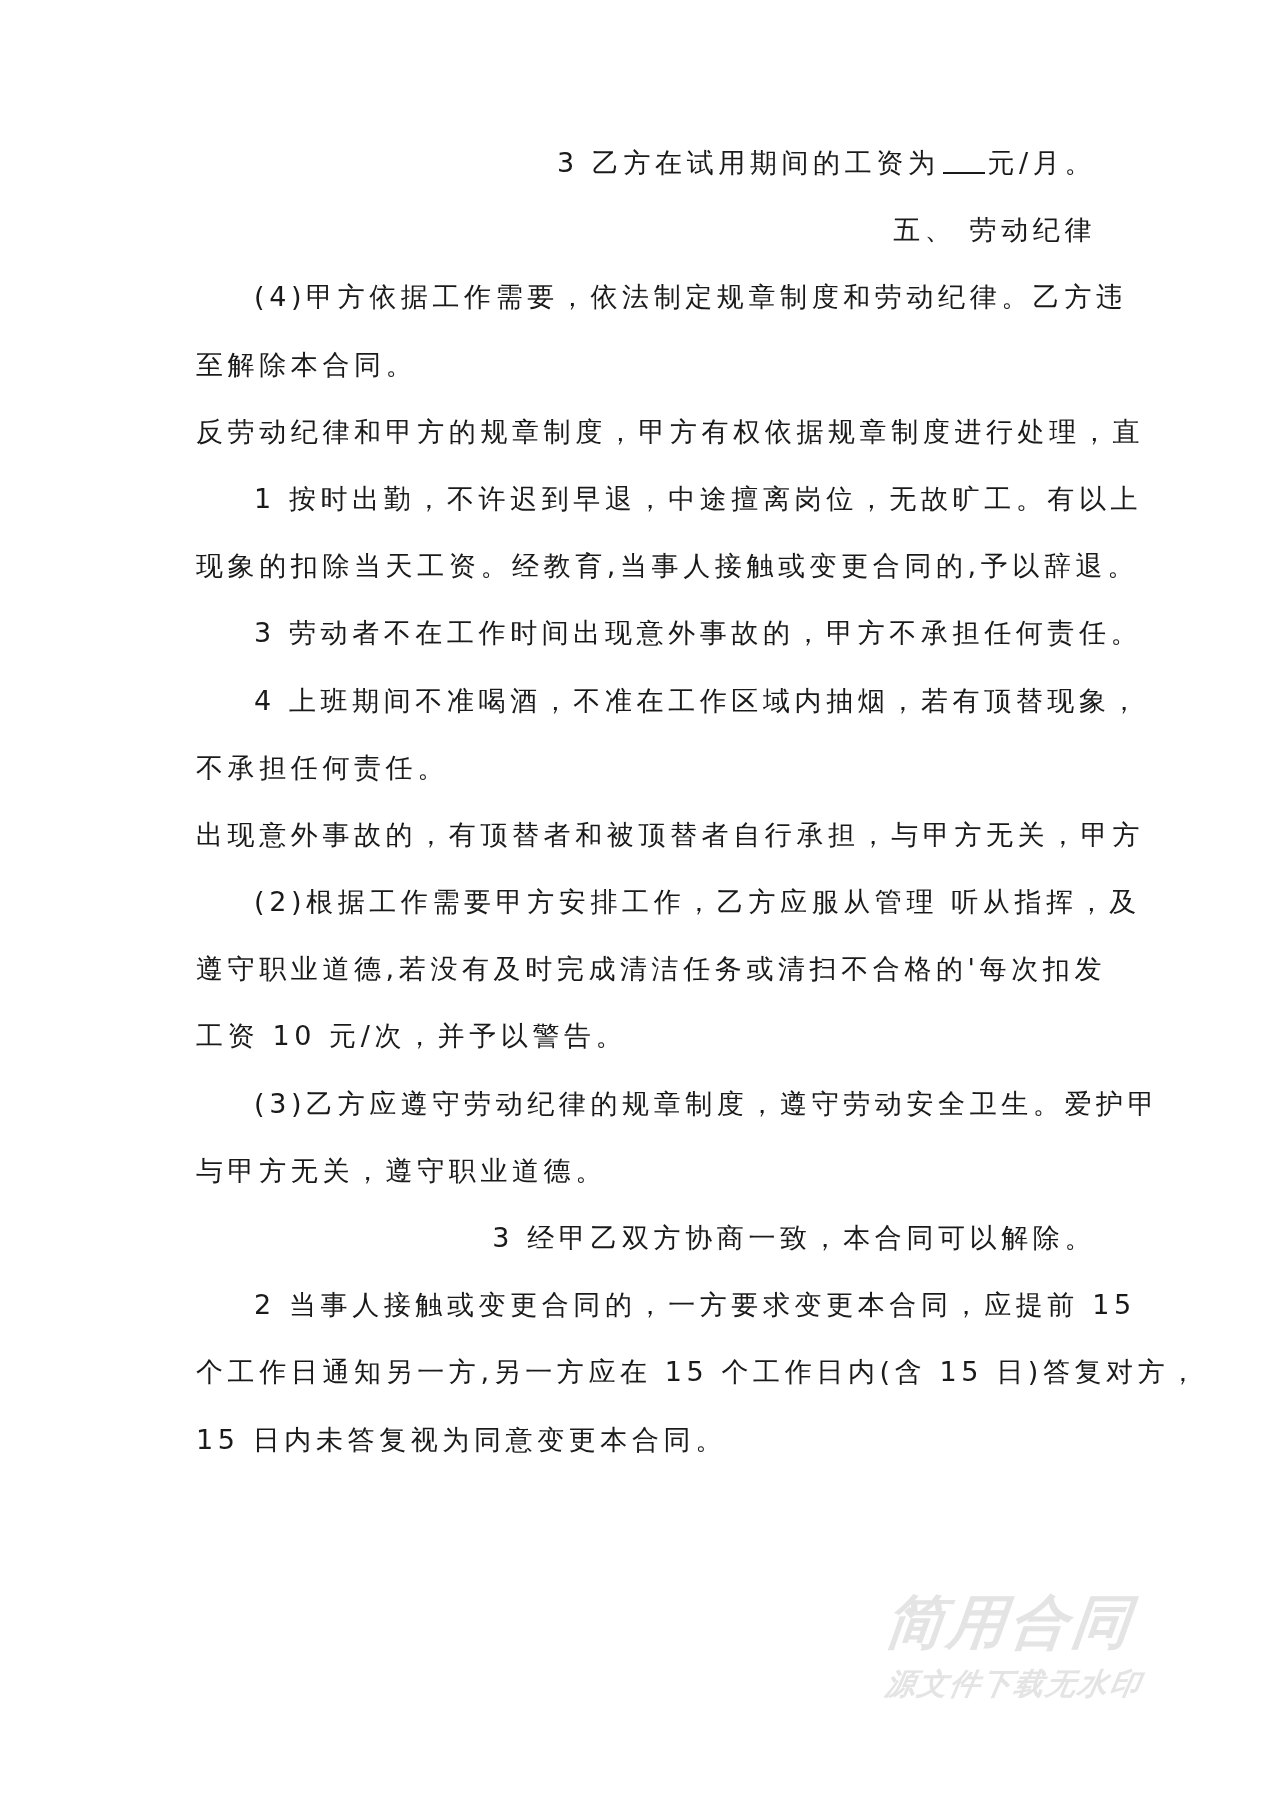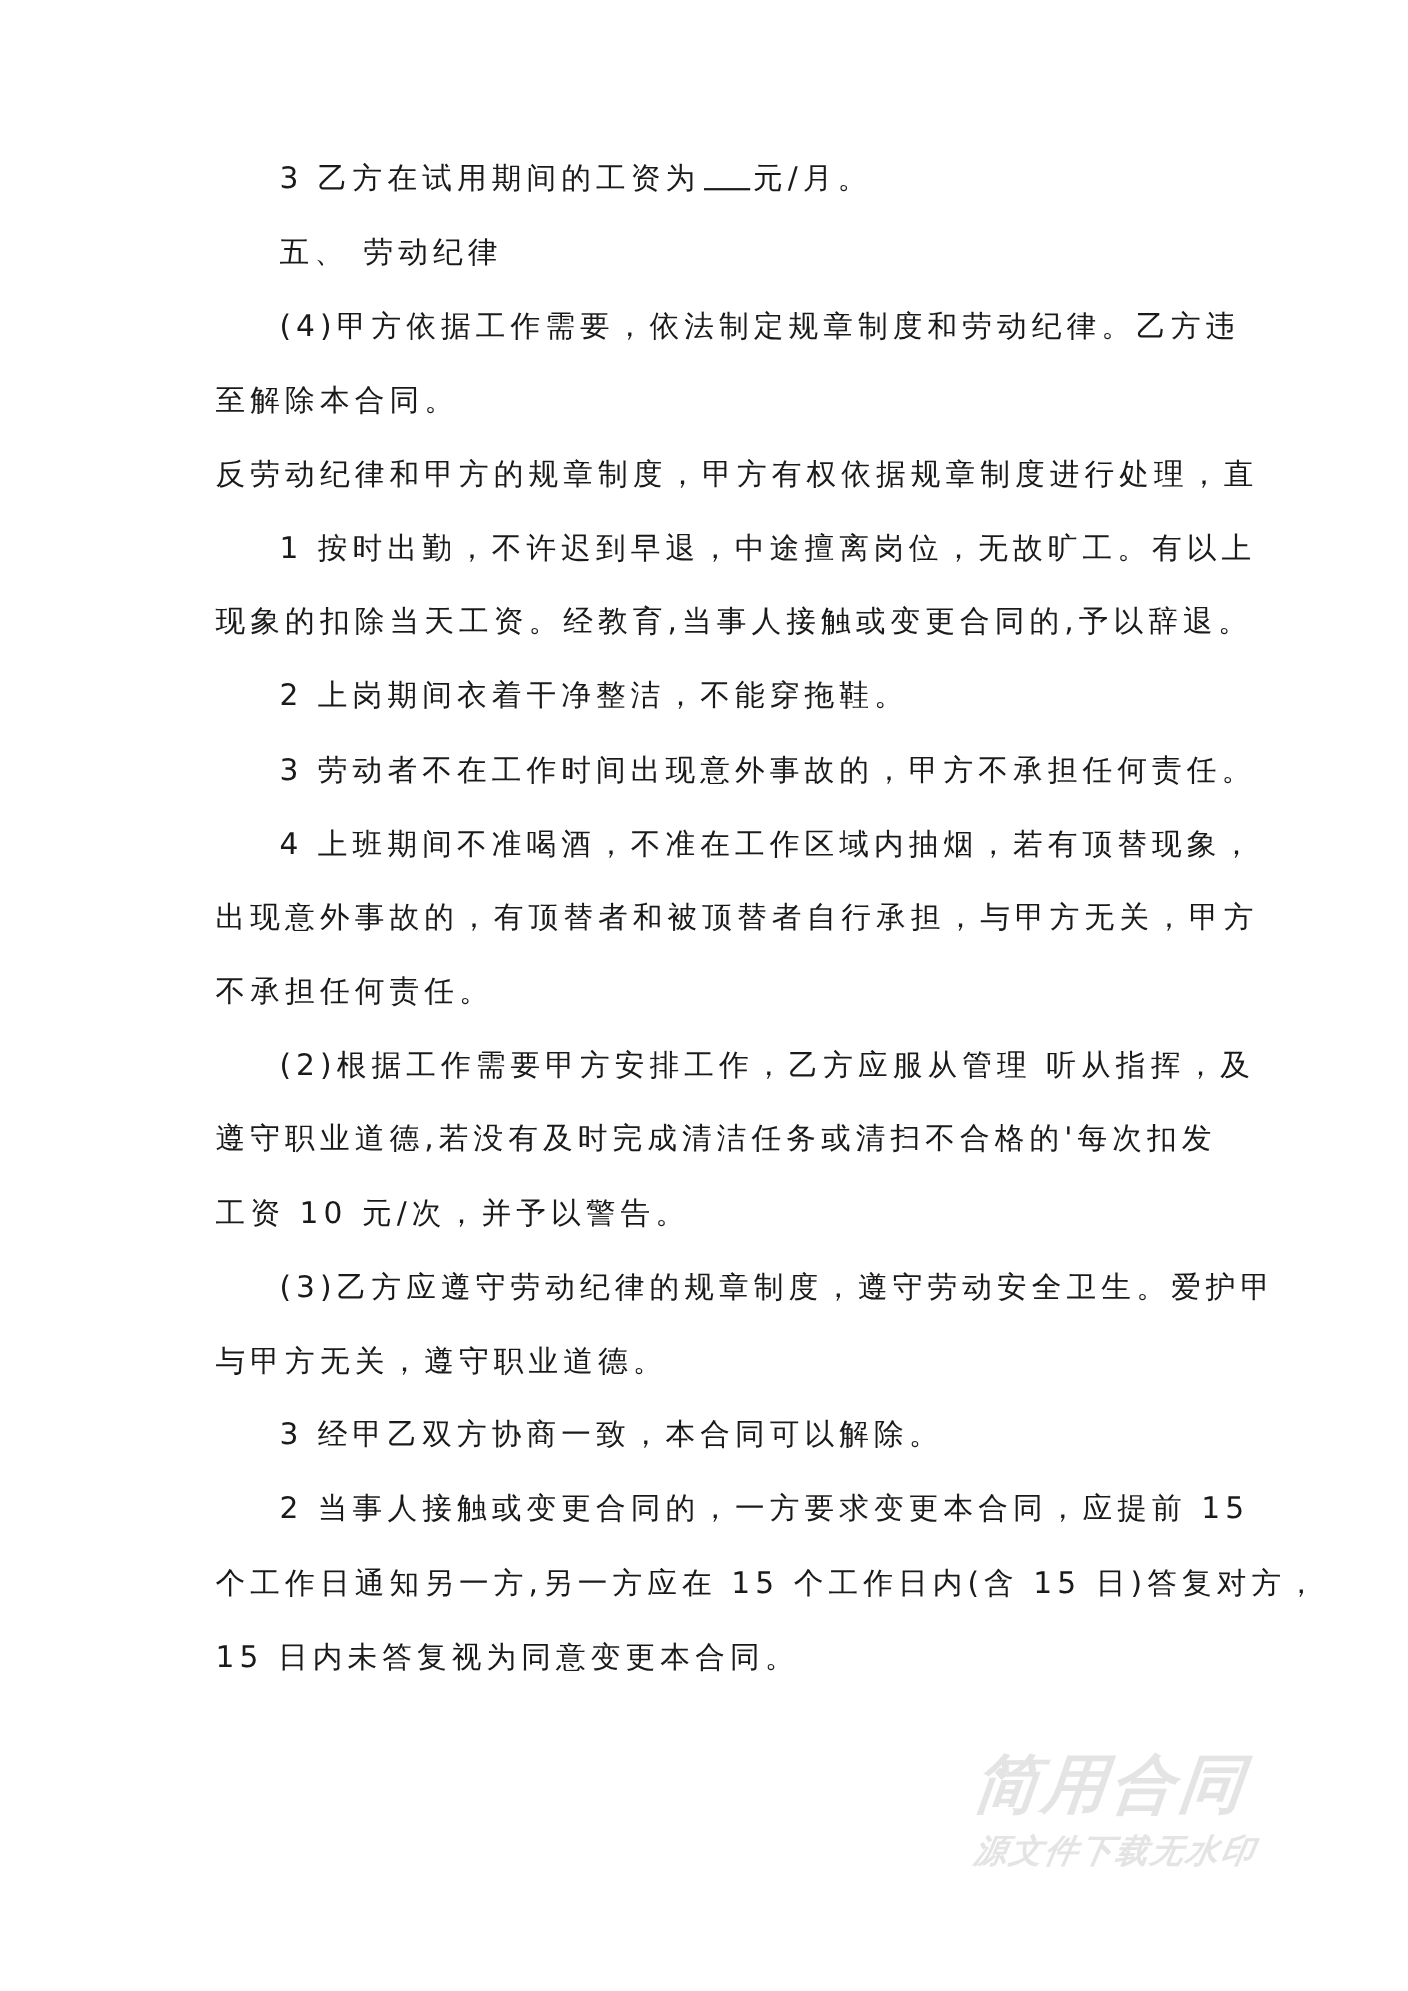--- a/index.html
+++ b/index.html
@@ -29,21 +29,21 @@
     top: 138px;
     width: 900px;
   }
   .line {
     height: 67.2px;
     line-height: 50px;
     font-size: 27px;
     letter-spacing: 4.6px;
     white-space: nowrap;
   }
-  .indent { padding-left: 58px; }
+  .indent { padding-left: 58px; text-align: right; }
   .blank {
     display: inline-block;
     width: 42px;
     border-bottom: 2px solid #1a1a1a;
     height: 28px;
     vertical-align: -2px;
     margin: 0 3px;
   }
   .watermark {
     position: absolute;
@@ -77,25 +77,24 @@
   <div class="content">
     <div class="line indent">
       <span>3 乙方在试用期间的工资为</span><span class="blank"></span><span>元/月。</span>
     </div>
     <div class="line indent">五、 劳动纪律</div>
     <div class="line indent">(4)甲方依据工作需要，依法制定规章制度和劳动纪律。乙方违</div>
     <div class="line">至解除本合同。</div>
     <div class="line">反劳动纪律和甲方的规章制度，甲方有权依据规章制度进行处理，直</div>
     <div class="line indent">1 按时出勤，不许迟到早退，中途擅离岗位，无故旷工。有以上</div>
     <div class="line">现象的扣除当天工资。经教育,当事人接触或变更合同的,予以辞退。</div>
-    <div class="line indent">2 上岗期间衣着干净整洁，不能穿拖鞋。</div>
     <div class="line indent">3 劳动者不在工作时间出现意外事故的，甲方不承担任何责任。</div>
     <div class="line indent">4 上班期间不准喝酒，不准在工作区域内抽烟，若有顶替现象，</div>
+    <div class="line">不承担任何责任。</div>
     <div class="line">出现意外事故的，有顶替者和被顶替者自行承担，与甲方无关，甲方</div>
-    <div class="line">不承担任何责任。</div>
     <div class="line indent">(2)根据工作需要甲方安排工作，乙方应服从管理 听从指挥，及</div>
     <div class="line">遵守职业道德,若没有及时完成清洁任务或清扫不合格的'每次扣发</div>
     <div class="line">工资 10 元/次，并予以警告。</div>
     <div class="line indent">(3)乙方应遵守劳动纪律的规章制度，遵守劳动安全卫生。爱护甲</div>
     <div class="line">与甲方无关，遵守职业道德。</div>
     <div class="line indent">3 经甲乙双方协商一致，本合同可以解除。</div>
     <div class="line indent">2 当事人接触或变更合同的，一方要求变更本合同，应提前 15</div>
     <div class="line">个工作日通知另一方,另一方应在 15 个工作日内(含 15 日)答复对方，</div>
     <div class="line">15 日内未答复视为同意变更本合同。</div>
   </div>

